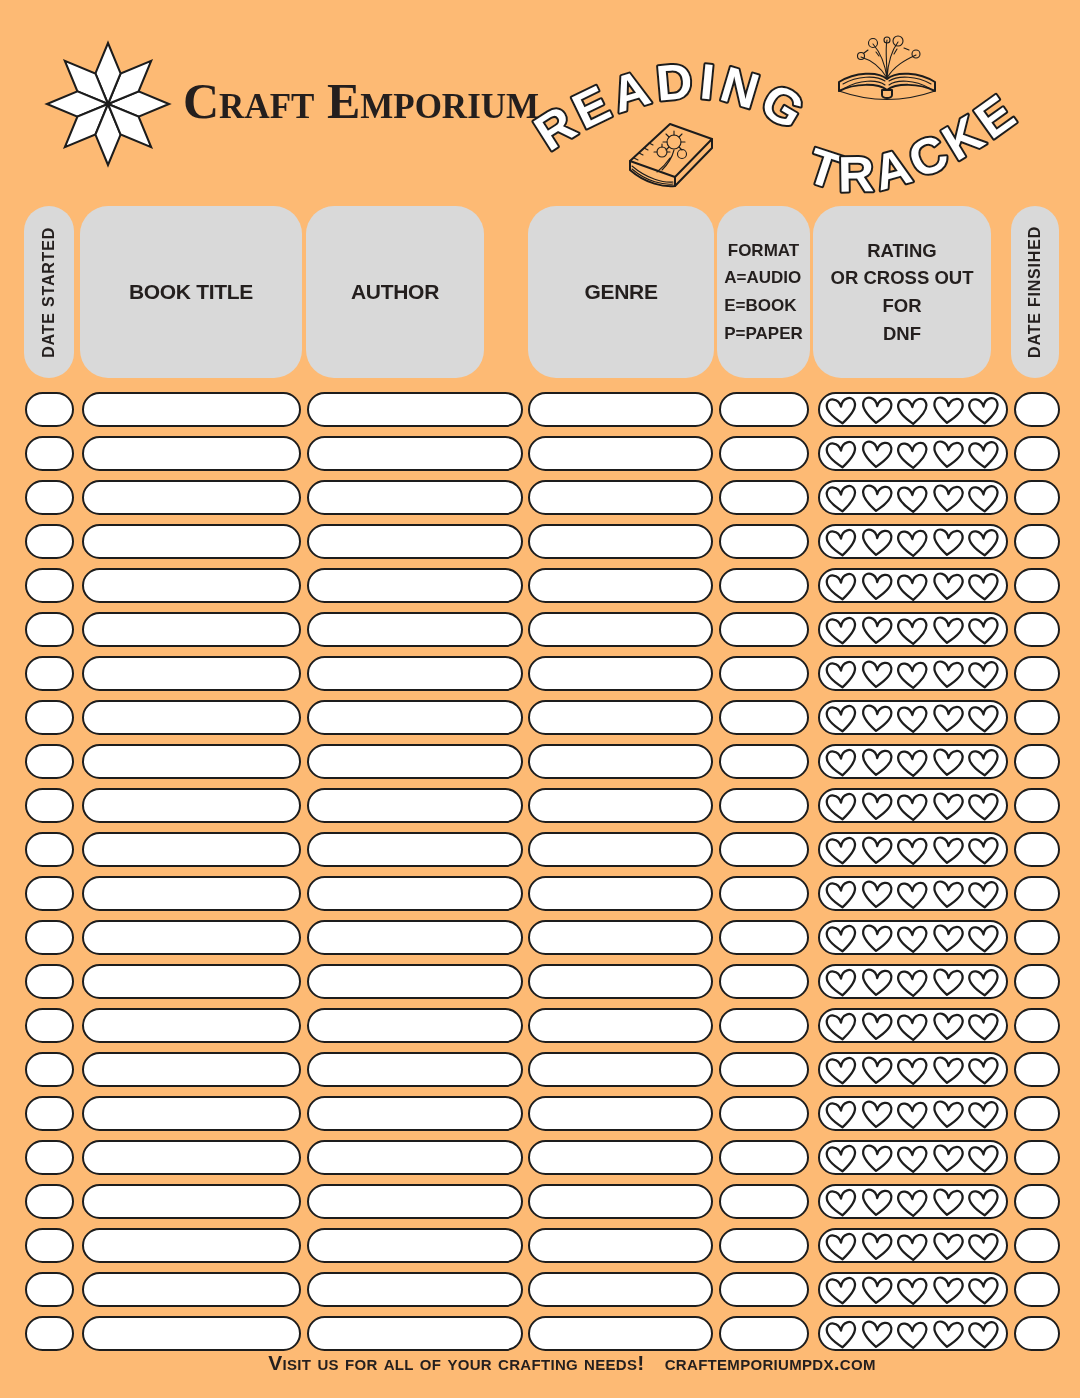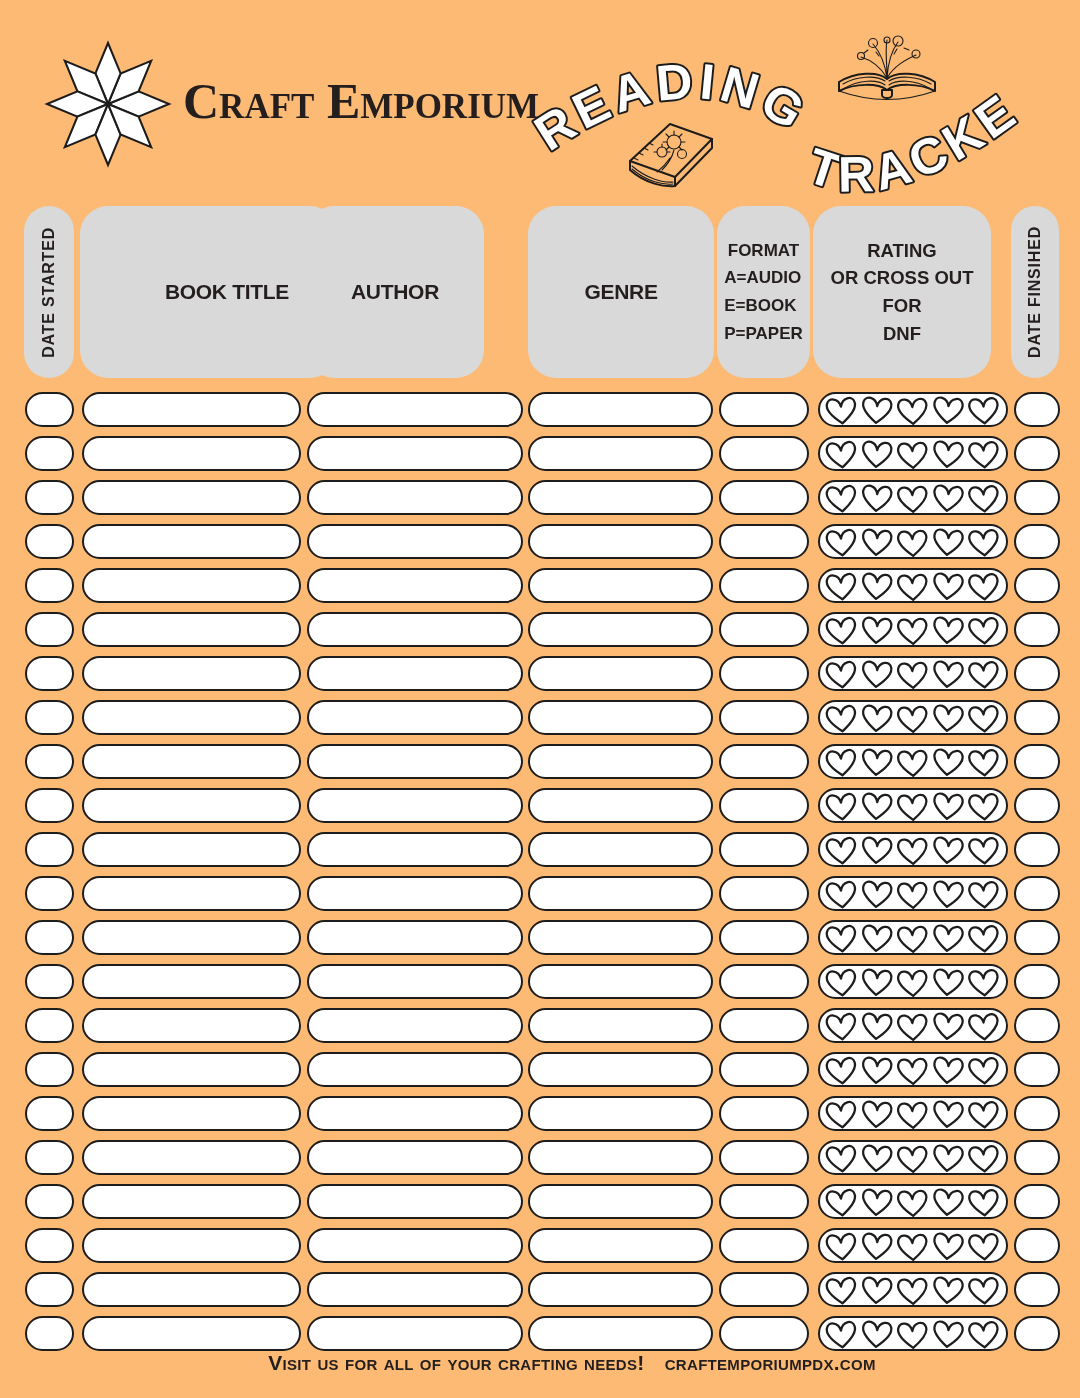--- a/index.html
+++ b/index.html
@@ -16,21 +16,21 @@
          fill:#ffffff;stroke:#1c1c1c;stroke-width:4px;paint-order:stroke;stroke-linejoin:round;}
   .openbook{position:absolute;left:830px;top:34px;width:114px;height:76px;}
   .closedbook{position:absolute;left:612px;top:108px;width:114px;height:90px;}
 
   
   .thead{position:absolute;left:0;top:206px;width:1080px;height:172px;}
   .hcell{position:absolute;top:0;height:172px;background:#d9d9d9;border-radius:28px;
          display:flex;align-items:center;justify-content:center;text-align:center;
          font-weight:bold;color:#241f1e;}
   .h1{left:24px;width:50px;border-radius:25px;}
-  .h2{left:80px;width:222px;padding-left:36px;}
+  .h2{left:80px;width:222px;}
   .h3{left:306px;width:178px;}
   .h4{left:528px;width:186px;}
   .h5{left:717px;width:93px;}
   .h6{left:813px;width:178px;}
   .h7{left:1011px;width:48px;border-radius:24px;}
   .hlabel{font-size:21px;letter-spacing:-0.3px;}
   .vlabel{writing-mode:vertical-rl;transform:rotate(180deg);font-size:16px;letter-spacing:0.8px;white-space:nowrap;}
   .format-lines{font-size:17px;line-height:1.62;text-align:left;}
   .format-lines .fl0{text-align:center;}
   .rating-lines{font-size:18.5px;line-height:1.5;}

